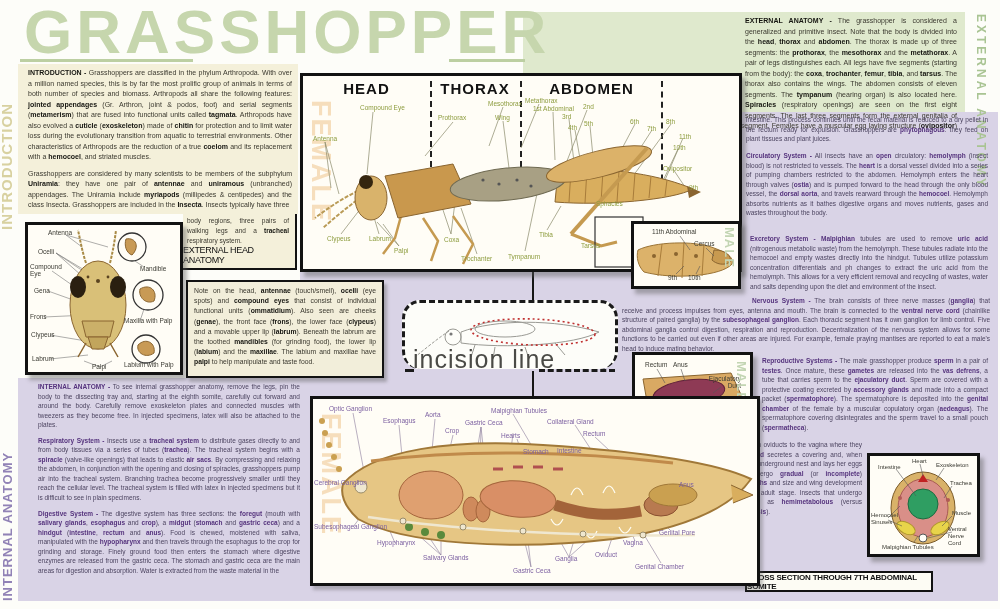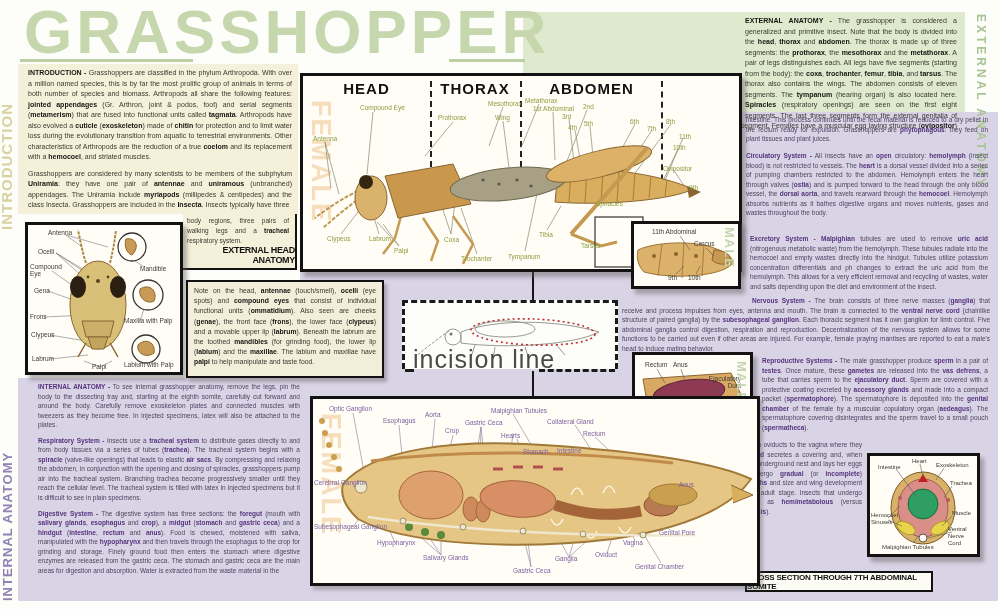--- a/index.html
+++ b/index.html
@@ -60,21 +60,21 @@
   <div class="vtext vup" style="left:0px;top:380px;height:221px;font-size:13px;letter-spacing:1px;color:#9182b6;">INTERNAL ANATOMY</div>
   <div class="vtext" style="left:974px;top:14px;height:228px;font-size:12px;letter-spacing:3px;color:#a9c493;">EXTERNAL ANATOMY</div>
 
   <div class="body-txt" style="position:absolute;left:28px;top:68px;width:264px;">
     <p><b>INTRODUCTION -</b> Grasshoppers are classified in the phylum Arthropoda.  With over a million named species, this is by far the most prolific group of animals in terms of both number of species and biomass.  Arthropods all share the following features: <b>jointed appendages</b> (Gr. Arthron, joint &amp; podos, foot) and serial segments (<b>metamerism</b>) that are fused into functional units called <b>tagmata</b>.  Arthropods have also evolved a <b>cuticle</b> (<b>exoskeleton</b>) made of <b>chitin</b> for protection and to limit water loss during the evolutionary transition from aquatic to terrestrial environments.  Other characteristics of Arthropods are the reduction of a true <b>coelom</b> and its replacement with a <b>hemocoel</b>, and striated muscles.</p>
     <p>Grasshoppers are considered by many scientists to be members of the subphylum <b>Uniramia</b>:  they have one pair of <b>antennae</b> and <b>uniramous</b> (unbranched) appendages.  The Uniramia include <b>myriapods</b> (millipedes &amp; centipedes) and the class Insecta.  Grasshoppers are included in the <b>Insecta</b>.  Insects typically have three</p>
   </div>
 
   <div style="position:absolute;left:183px;top:214px;width:112px;height:54px;background:#f4f0da;border-right:2px solid #121212;border-bottom:2px solid #121212;">
     <div class="body-txt" style="position:absolute;left:4px;top:2px;width:102px;font-size:6.5px;">body regions, three pairs of walking legs and a <b>tracheal</b> respiratory system.</div>
-    <div style="position:absolute;left:0;bottom:3px;width:112px;text-align:right;font-size:9px;font-weight:bold;letter-spacing:-0.3px;color:#111;">EXTERNAL HEAD ANATOMY</div>
+    <div style="position:absolute;left:0;bottom:3px;width:112px;text-align:left;font-size:9px;font-weight:normal;letter-spacing:-0.3px;color:#111;">EXTERNAL HEAD ANATOMY</div>
   </div>
 
   <div class="body-txt" style="position:absolute;left:533px;top:16px;width:424px;">
     <span style="float:left;width:212px;height:42px;margin-top:54px;"></span>
     <span><b>EXTERNAL ANATOMY -</b>  The grasshopper is considered a generalized and primitive insect.  Note that the body is divided into the <b>head</b>, <b>thorax</b> and <b>abdomen</b>.  The thorax is made up of three segments:  the <b>prothorax</b>, the <b>mesothorax</b> and the <b>metathorax</b>.  A pair of legs distinguishes each.  All legs have five segments (starting from the body): the <b>coxa</b>, <b>trochanter</b>, <b>femur</b>, <b>tibia</b>, and <b>tarsus</b>.  The thorax also contains the wings.  The abdomen consists of eleven segments.  The <b>tympanum</b> (hearing organ) is also located here.  <b>Spiracles</b> (respiratory openings) are seen on the first eight segments.  The last three segments form the external genitalia of both sexes.  <b>Cerci</b> (sensory structures) originate from the eleventh segment.  Females have a muscular egg laying structure (<b>ovipositor</b>) used to lay eggs in the ground.</span>
   </div>
 
   <div class="ptxt" style="position:absolute;left:746px;top:115px;width:242px;">intestine.  This process continues until the fecal material is reduced to a dry pellet in the rectum ready for expulsion.  Grasshoppers are <b>phytophagous</b>:  they feed on plant tissues and plant juices.</div>
   <div class="ptxt" style="position:absolute;left:746px;top:151px;width:242px;"><b>Circulatory System -</b>  All insects have an <b>open</b> circulatory:  <b>hemolymph</b> (insect blood) is not restricted to vessels.  The <b>heart</b> is a dorsal vessel divided into a series of pumping chambers restricted to the abdomen.  Hemolymph enters the heart through valves (<b>ostia</b>) and is pumped forward to the head through the only blood vessel, the <b>dorsal aorta</b>, and travels rearward through the <b>hemocoel</b>.  Hemolymph absorbs nutrients as it bathes digestive organs and moves nutrients, gases and wastes throughout the body.</div>
   <div class="ptxt" style="position:absolute;left:750px;top:234px;width:238px;"><b>Excretory System -</b>  <b>Malpighian</b> tubules are used to remove <b>uric acid</b> (nitrogenous metabolic waste) from the hemolymph.  These tubules radiate into the hemocoel and empty wastes directly into the hindgut.  Tubules utilize potassium concentration differentials and ph changes to extract the uric acid from the hemolymph.  This allows for a very efficient removal and recycling of wastes, water and salts depending upon the diet and environment of the insect.</div>
@@ -240,21 +240,21 @@
     <span class="lbl dk" style="left:64px;top:138px;">Palpi</span>
     <span class="lbl dk" style="left:112px;top:40px;">Mandible</span>
     <span class="lbl dk wrap" style="left:96px;top:92px;width:52px;">Maxilla with Palp</span>
     <span class="lbl dk wrap" style="left:96px;top:136px;width:52px;">Labium with Palp</span>
   </div>
 
   <div class="notebox" style="left:186px;top:280px;width:194px;height:94px;">
     <div class="body-txt" style="position:absolute;left:6px;top:4px;width:182px;font-size:6.8px;">Note on the head, <b>antennae</b> (touch/smell), <b>ocelli</b> (eye spots) and <b>compound eyes</b> that consist of individual functional units (<b>ommatidium</b>).  Also seen are cheeks (<b>genae</b>), the front face (<b>frons</b>), the lower face (<b>clypeus</b>) and a movable upper lip (<b>labrum</b>).  Beneath the labrum are the toothed <b>mandibles</b> (for grinding food), the lower lip (<b>labium</b>) and the <b>maxillae</b>.  The labium and maxillae have <b>palpi</b> to help manipulate and taste food.</div>
   </div>
 
-  <div class="dashedbox" style="left:402px;top:300px;width:210px;height:66px;">
+  <div class="dashedbox" style="left:402px;top:300px;width:210px;height:66px;border-radius:18px;">
     <svg width="210" height="60" viewBox="0 0 210 60" style="position:absolute;left:0;top:0;">
       <g stroke="#9a9a94" stroke-width="1" fill="none">
         <circle cx="48" cy="34" r="8"></circle>
         <path d="M44,28 C32,36 20,46 10,54" stroke-dasharray="3 1.5"></path>
         <path d="M56,29 C90,16 150,16 194,29 C170,42 100,46 56,40 Z"></path>
         <path d="M70,42 L66,54 M90,44 L88,56 M120,44 L124,56 M150,40 L160,52"></path>
         <ellipse cx="100" cy="26" rx="30" ry="8"></ellipse>
       </g>
       <circle cx="46" cy="31" r="1.6" fill="#777"></circle>
       <ellipse cx="128" cy="29" rx="62" ry="13" fill="none" stroke="#c03030" stroke-width="1.6" stroke-dasharray="2 3" transform="rotate(2 128 29)"></ellipse>

